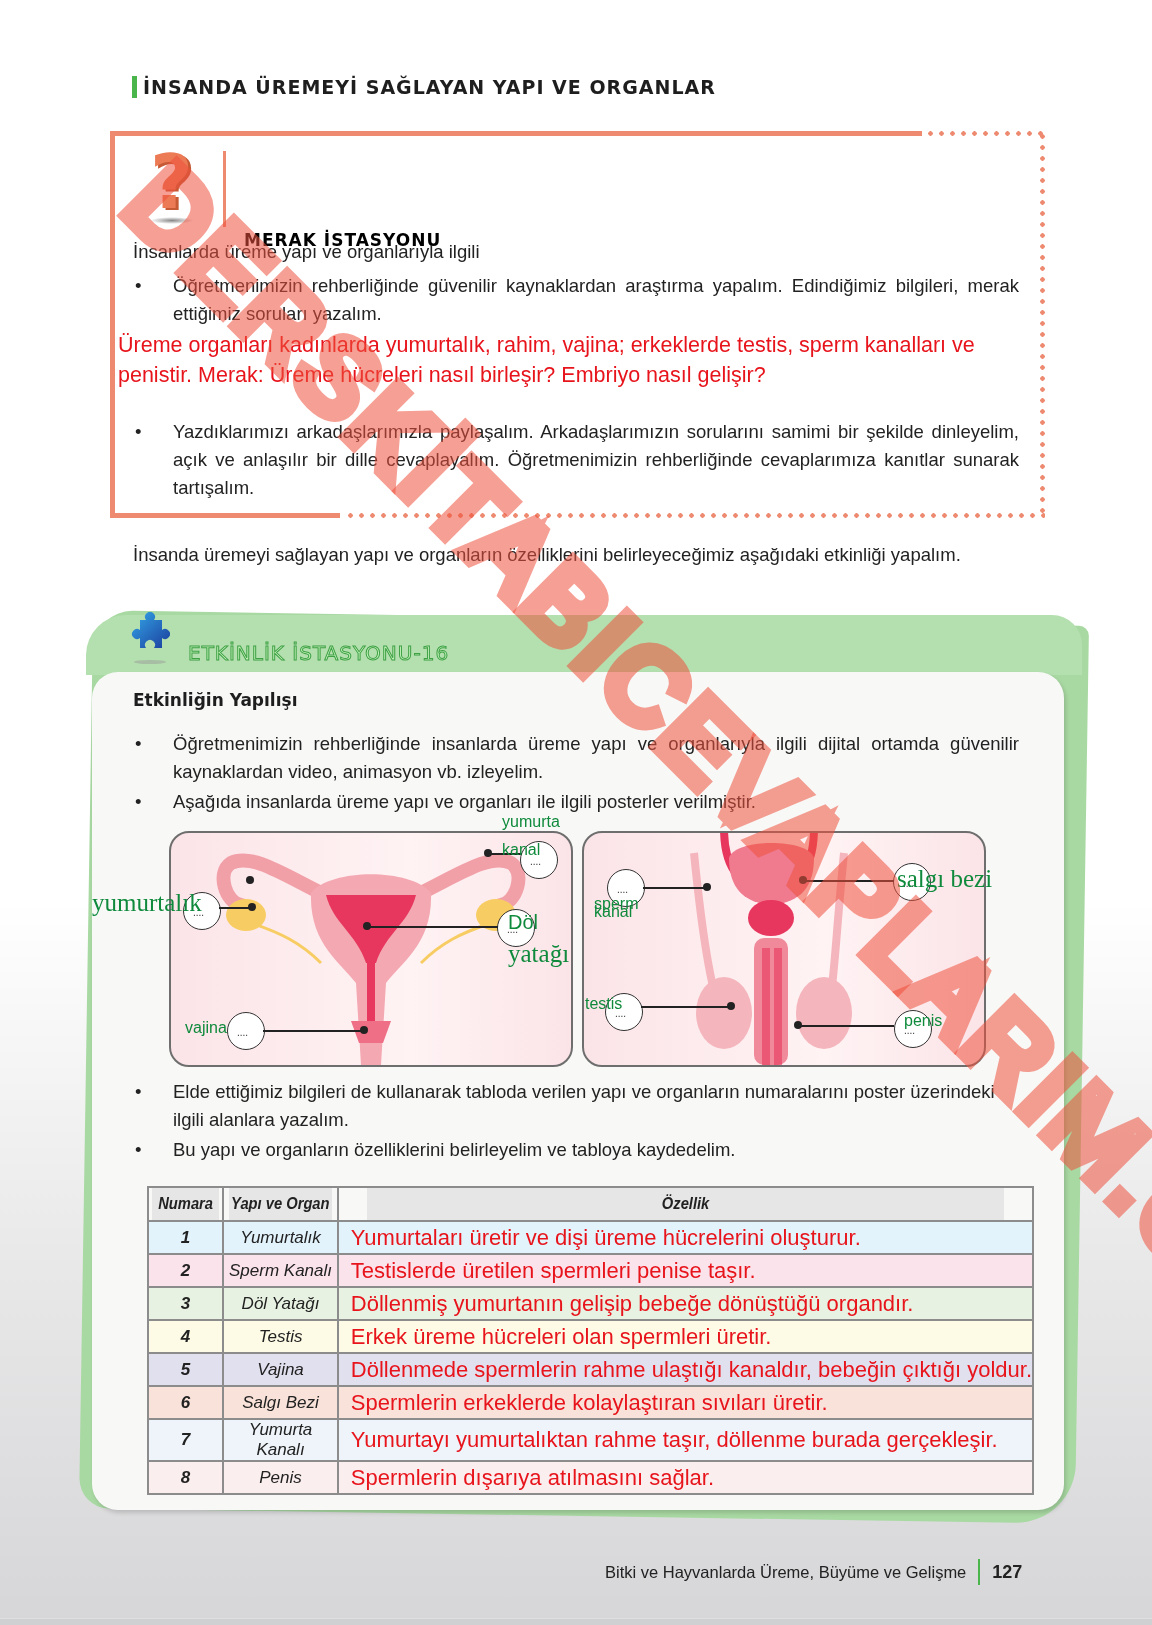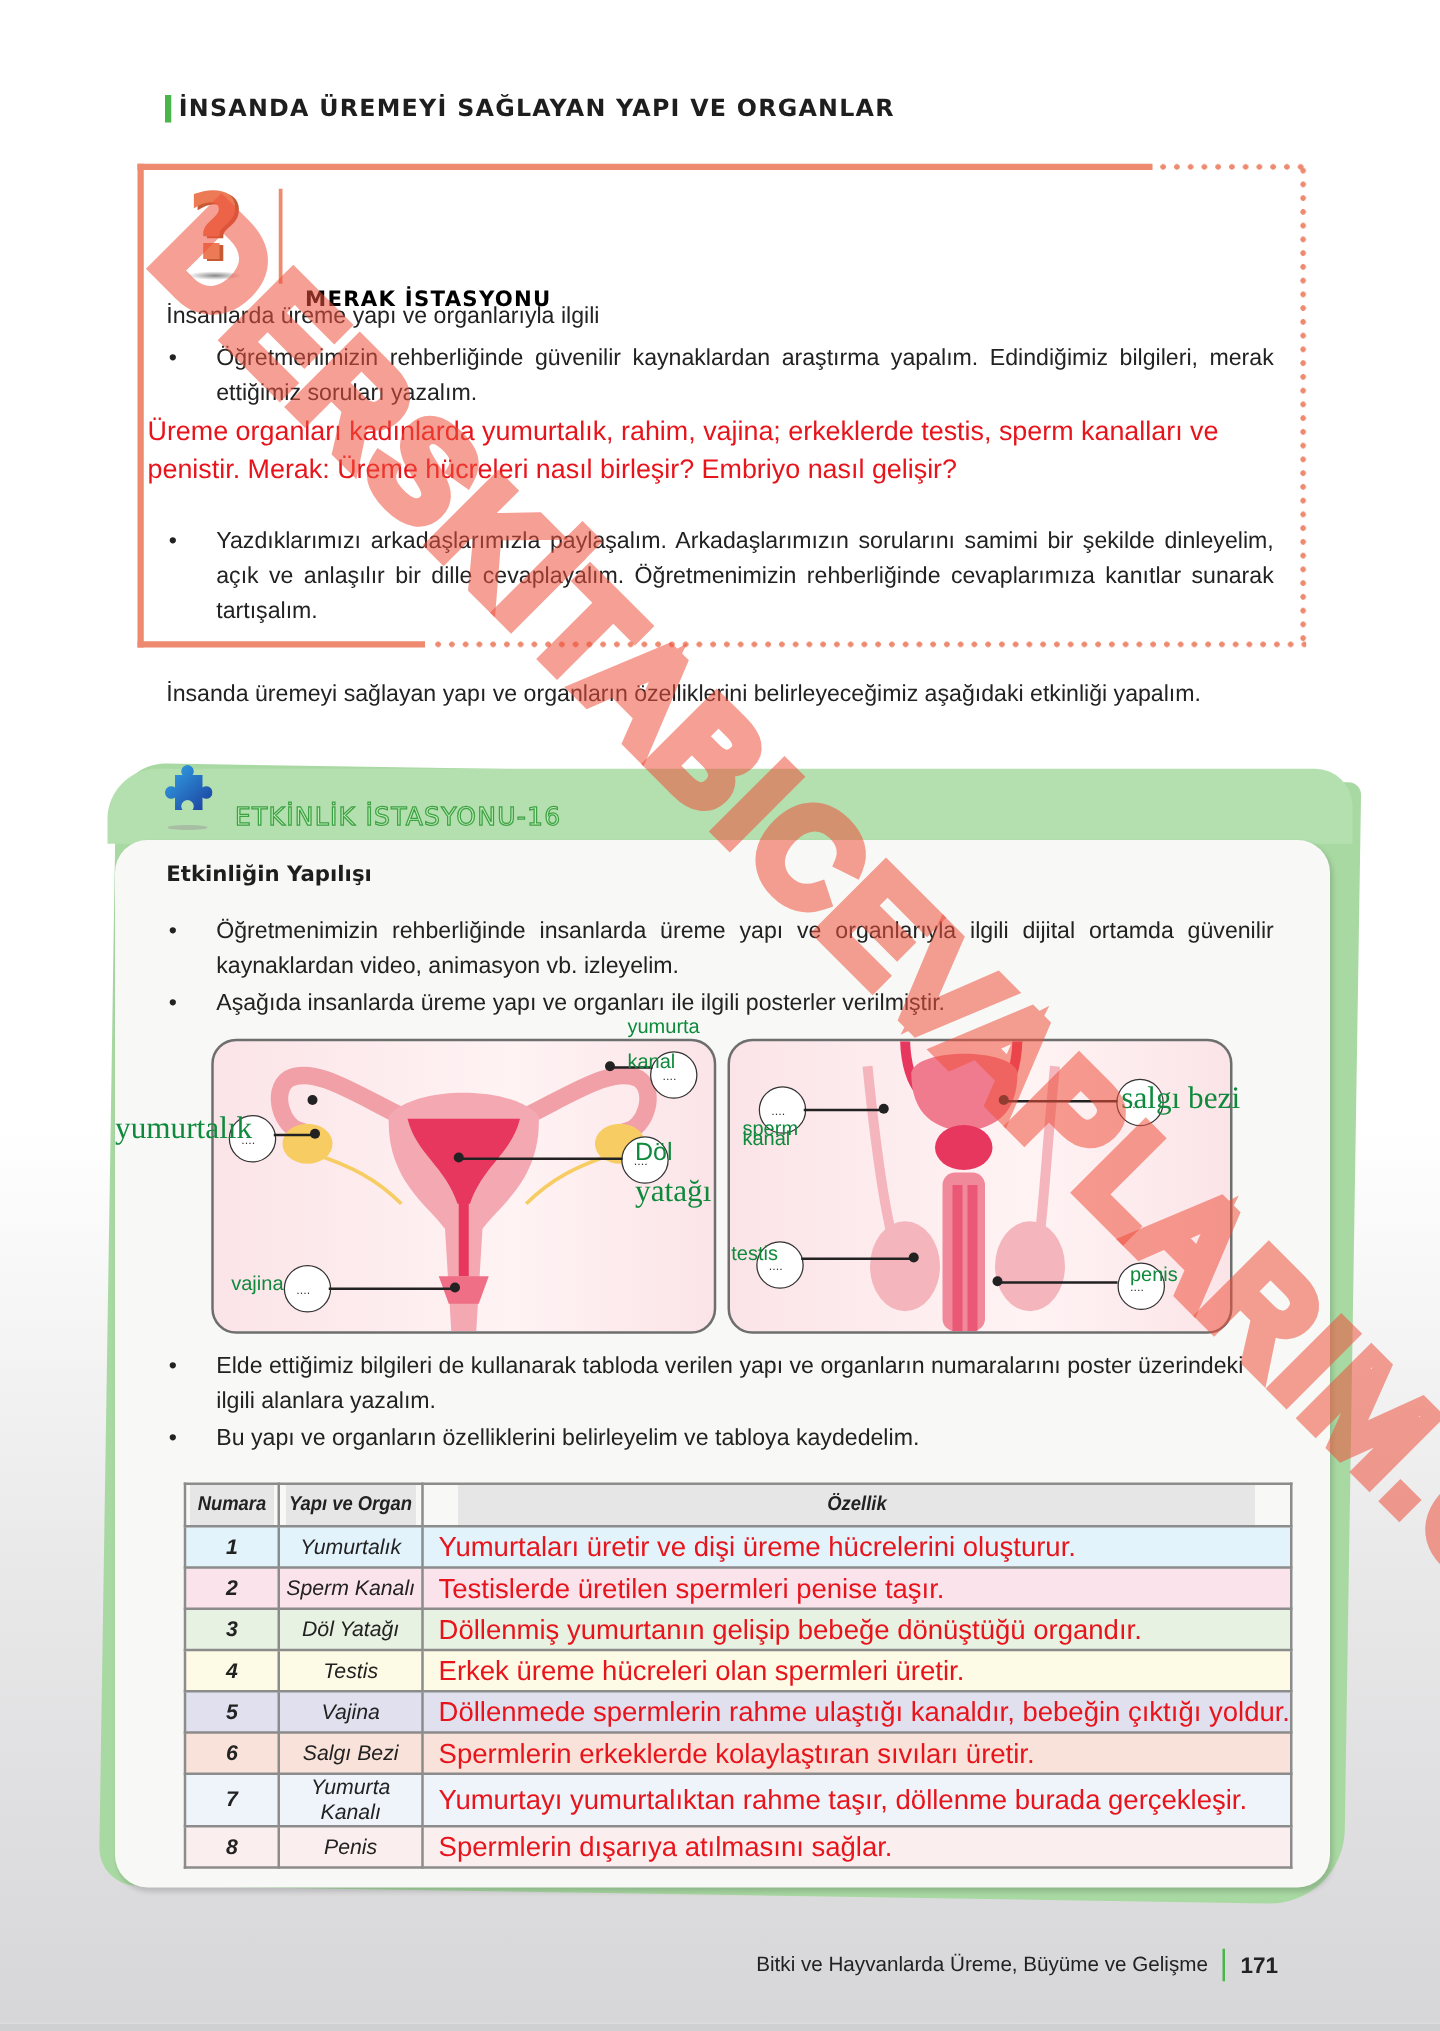--- a/index.html
+++ b/index.html
@@ -248,17 +248,17 @@
         <td class="num">8</td>
         <td class="org">Penis</td>
         <td class="ozl">Spermlerin dışarıya atılmasını sağlar.</td>
       </tr>
     </tbody>
 </table>
 
 <div class="abs footer">
   <span>Bitki ve Hayvanlarda Üreme, Büyüme ve Gelişme</span>
   <span class="sep"></span>
-  <span class="pg">171</span>
+  <span class="pg">127</span>
 </div>
 <div class="abs bottom-strip"></div>
 
 <div class="abs watermark">DERSKİTABICEVAPLARIM.COM</div>
 
 </body></html>

